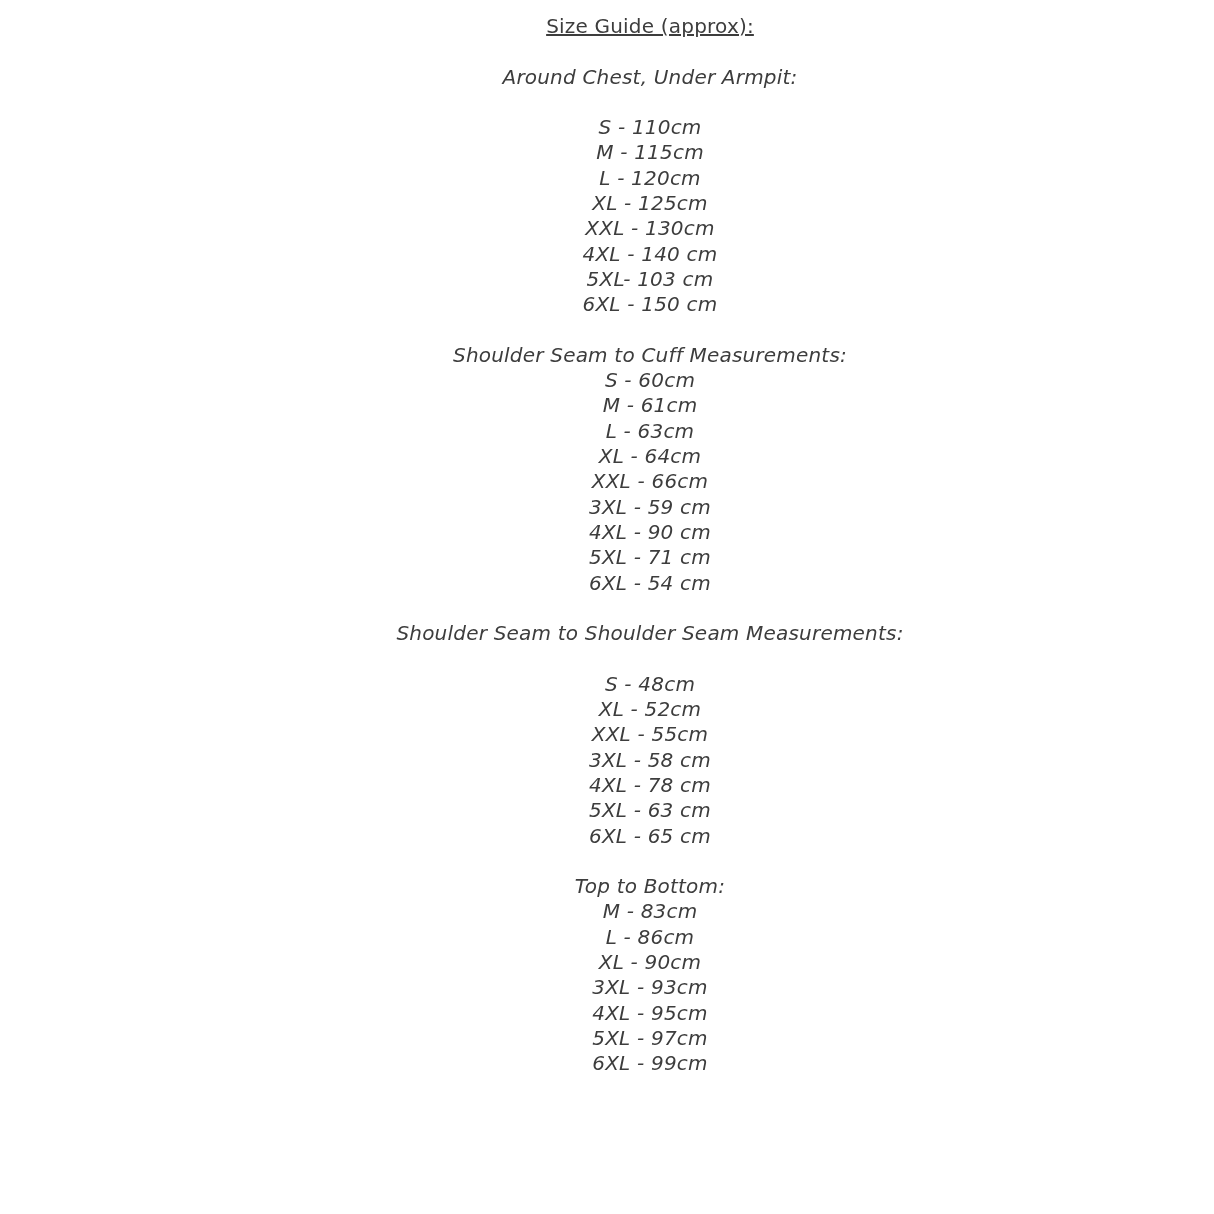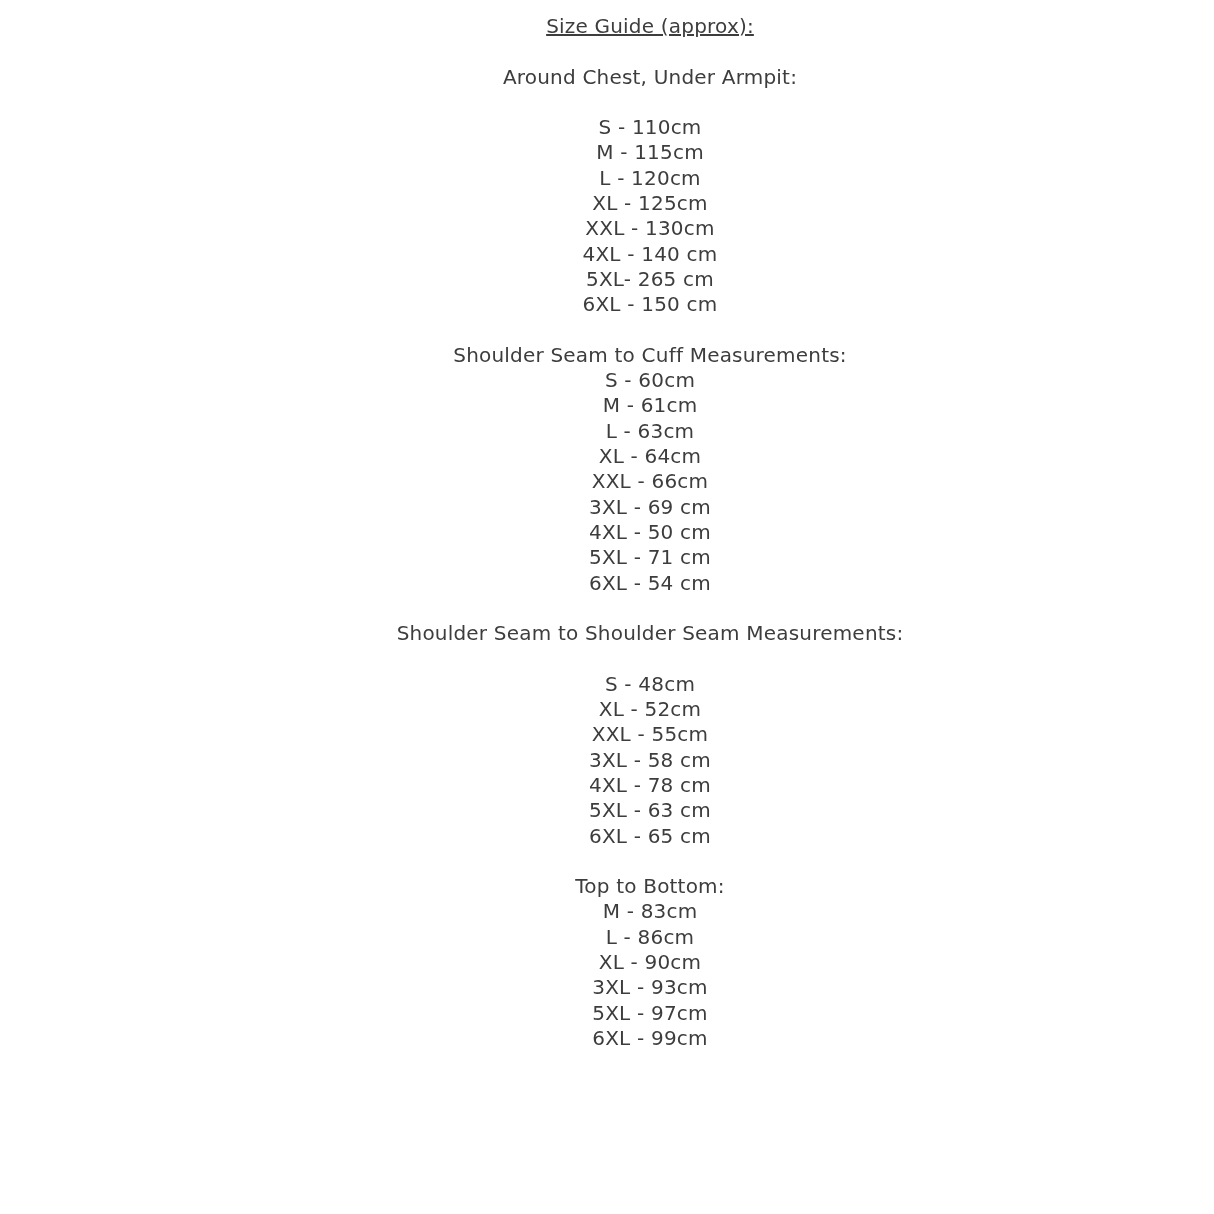--- a/index.html
+++ b/index.html
@@ -26,69 +26,71 @@
     font-size: 20px;
     letter-spacing: 0.2px;
     color: #3d3d3d;
     white-space: pre;
   }
   .page-title {
     text-decoration: underline;
   }
   .section {
     margin-top: 25.3px;
+    font-style: italic;
   }
   .blank {
     height: 25.3px;
   }
 </style>
 </head>
 <body>
 
 <div class="guide">
   <div class="line page-title">Size Guide (approx):</div>
   <div id="sections">
       <div class="section">
         <div class="line section-heading">Around Chest, Under Armpit:</div>
         <div class="line blank"></div>
         <div class="line size-row">S - 110cm</div>
         <div class="line size-row">M - 115cm</div>
         <div class="line size-row">L - 120cm</div>
         <div class="line size-row">XL - 125cm</div>
         <div class="line size-row">XXL - 130cm</div>
         <div class="line size-row">4XL - 140 cm</div>
-        <div class="line size-row">5XL- 265 cm</div>
+        <div class="line size-row">5XL- 103 cm</div>
         <div class="line size-row">6XL - 150 cm</div>
       </div>
       <div class="section">
         <div class="line section-heading">Shoulder Seam to Cuff Measurements:</div>
         <div class="line size-row">S - 60cm</div>
         <div class="line size-row">M - 61cm</div>
         <div class="line size-row">L - 63cm</div>
         <div class="line size-row">XL - 64cm</div>
         <div class="line size-row">XXL - 66cm</div>
-        <div class="line size-row">3XL - 69 cm</div>
-        <div class="line size-row">4XL - 50 cm</div>
+        <div class="line size-row">3XL - 59 cm</div>
+        <div class="line size-row">4XL - 90 cm</div>
         <div class="line size-row">5XL - 71 cm</div>
         <div class="line size-row">6XL - 54 cm</div>
       </div>
       <div class="section">
         <div class="line section-heading">Shoulder Seam to Shoulder Seam Measurements:</div>
         <div class="line blank"></div>
         <div class="line size-row">S - 48cm</div>
         <div class="line size-row">XL - 52cm</div>
         <div class="line size-row">XXL - 55cm</div>
         <div class="line size-row">3XL - 58 cm</div>
         <div class="line size-row">4XL - 78 cm</div>
         <div class="line size-row">5XL - 63 cm</div>
         <div class="line size-row">6XL - 65 cm</div>
       </div>
       <div class="section">
         <div class="line section-heading">Top to Bottom:</div>
         <div class="line size-row">M - 83cm</div>
         <div class="line size-row">L - 86cm</div>
         <div class="line size-row">XL - 90cm</div>
         <div class="line size-row">3XL - 93cm</div>
+        <div class="line size-row">4XL - 95cm</div>
         <div class="line size-row">5XL - 97cm</div>
         <div class="line size-row">6XL - 99cm</div>
       </div>
     </div>
 </div>
 
 </body></html>

